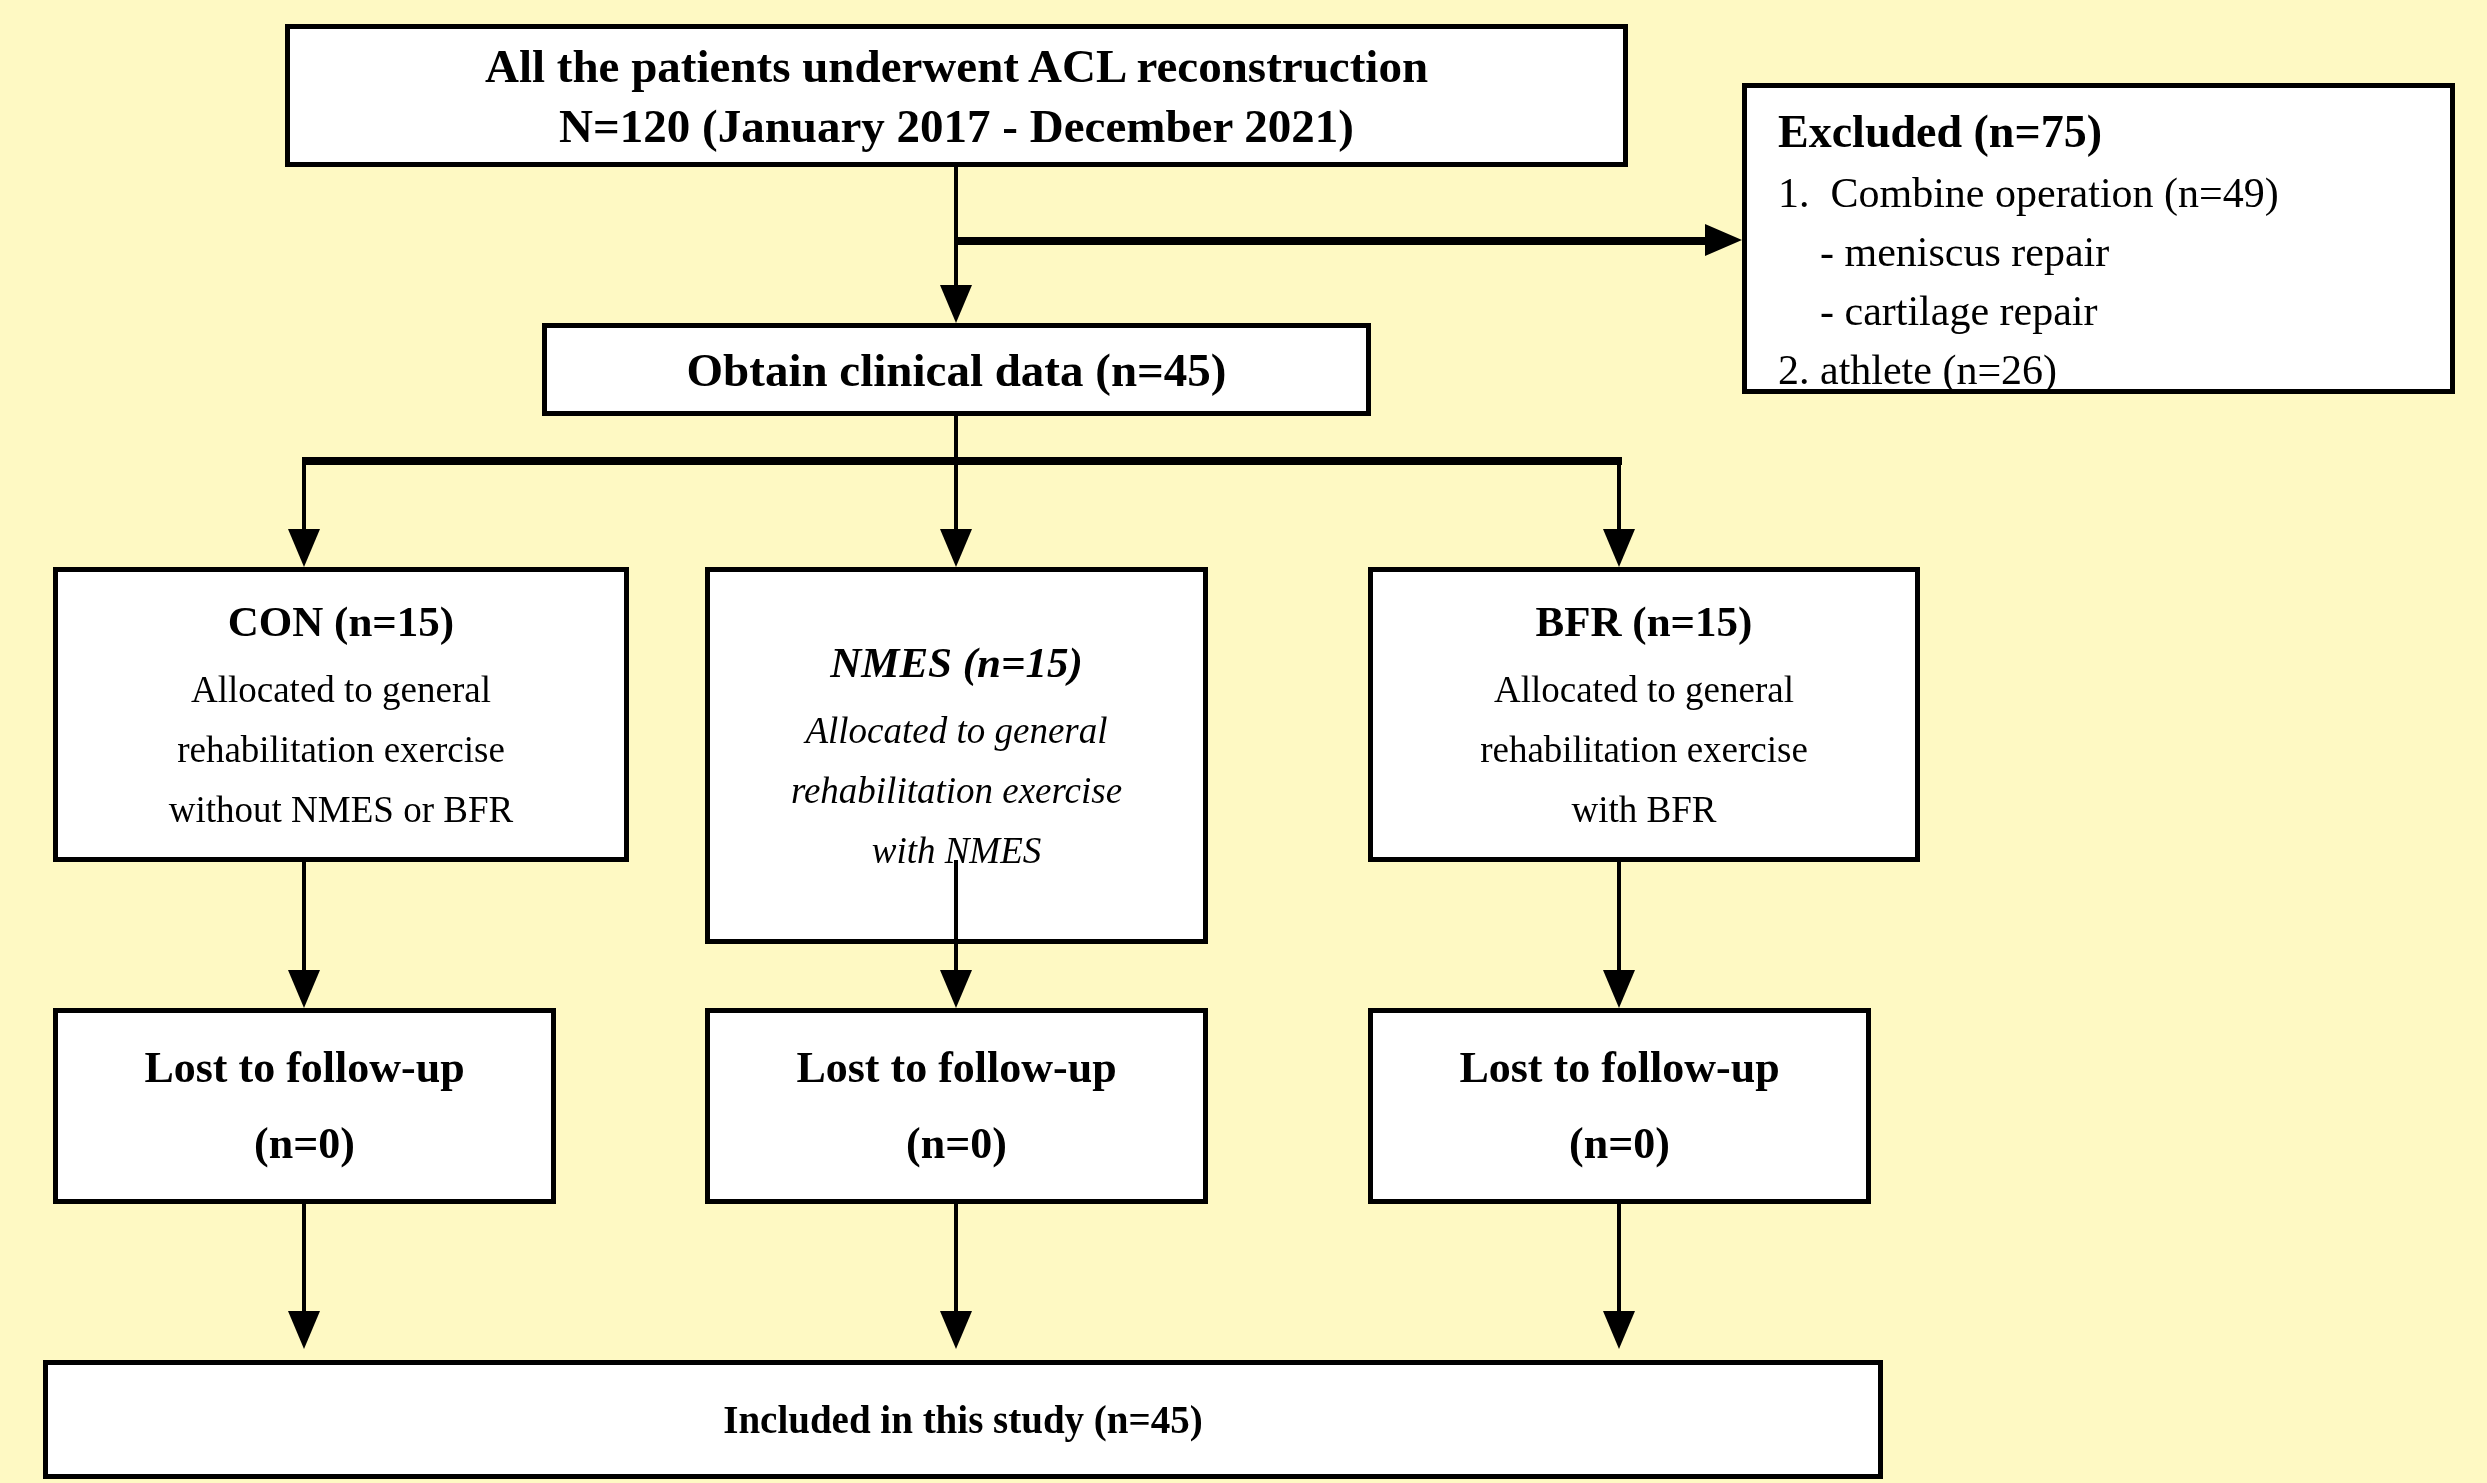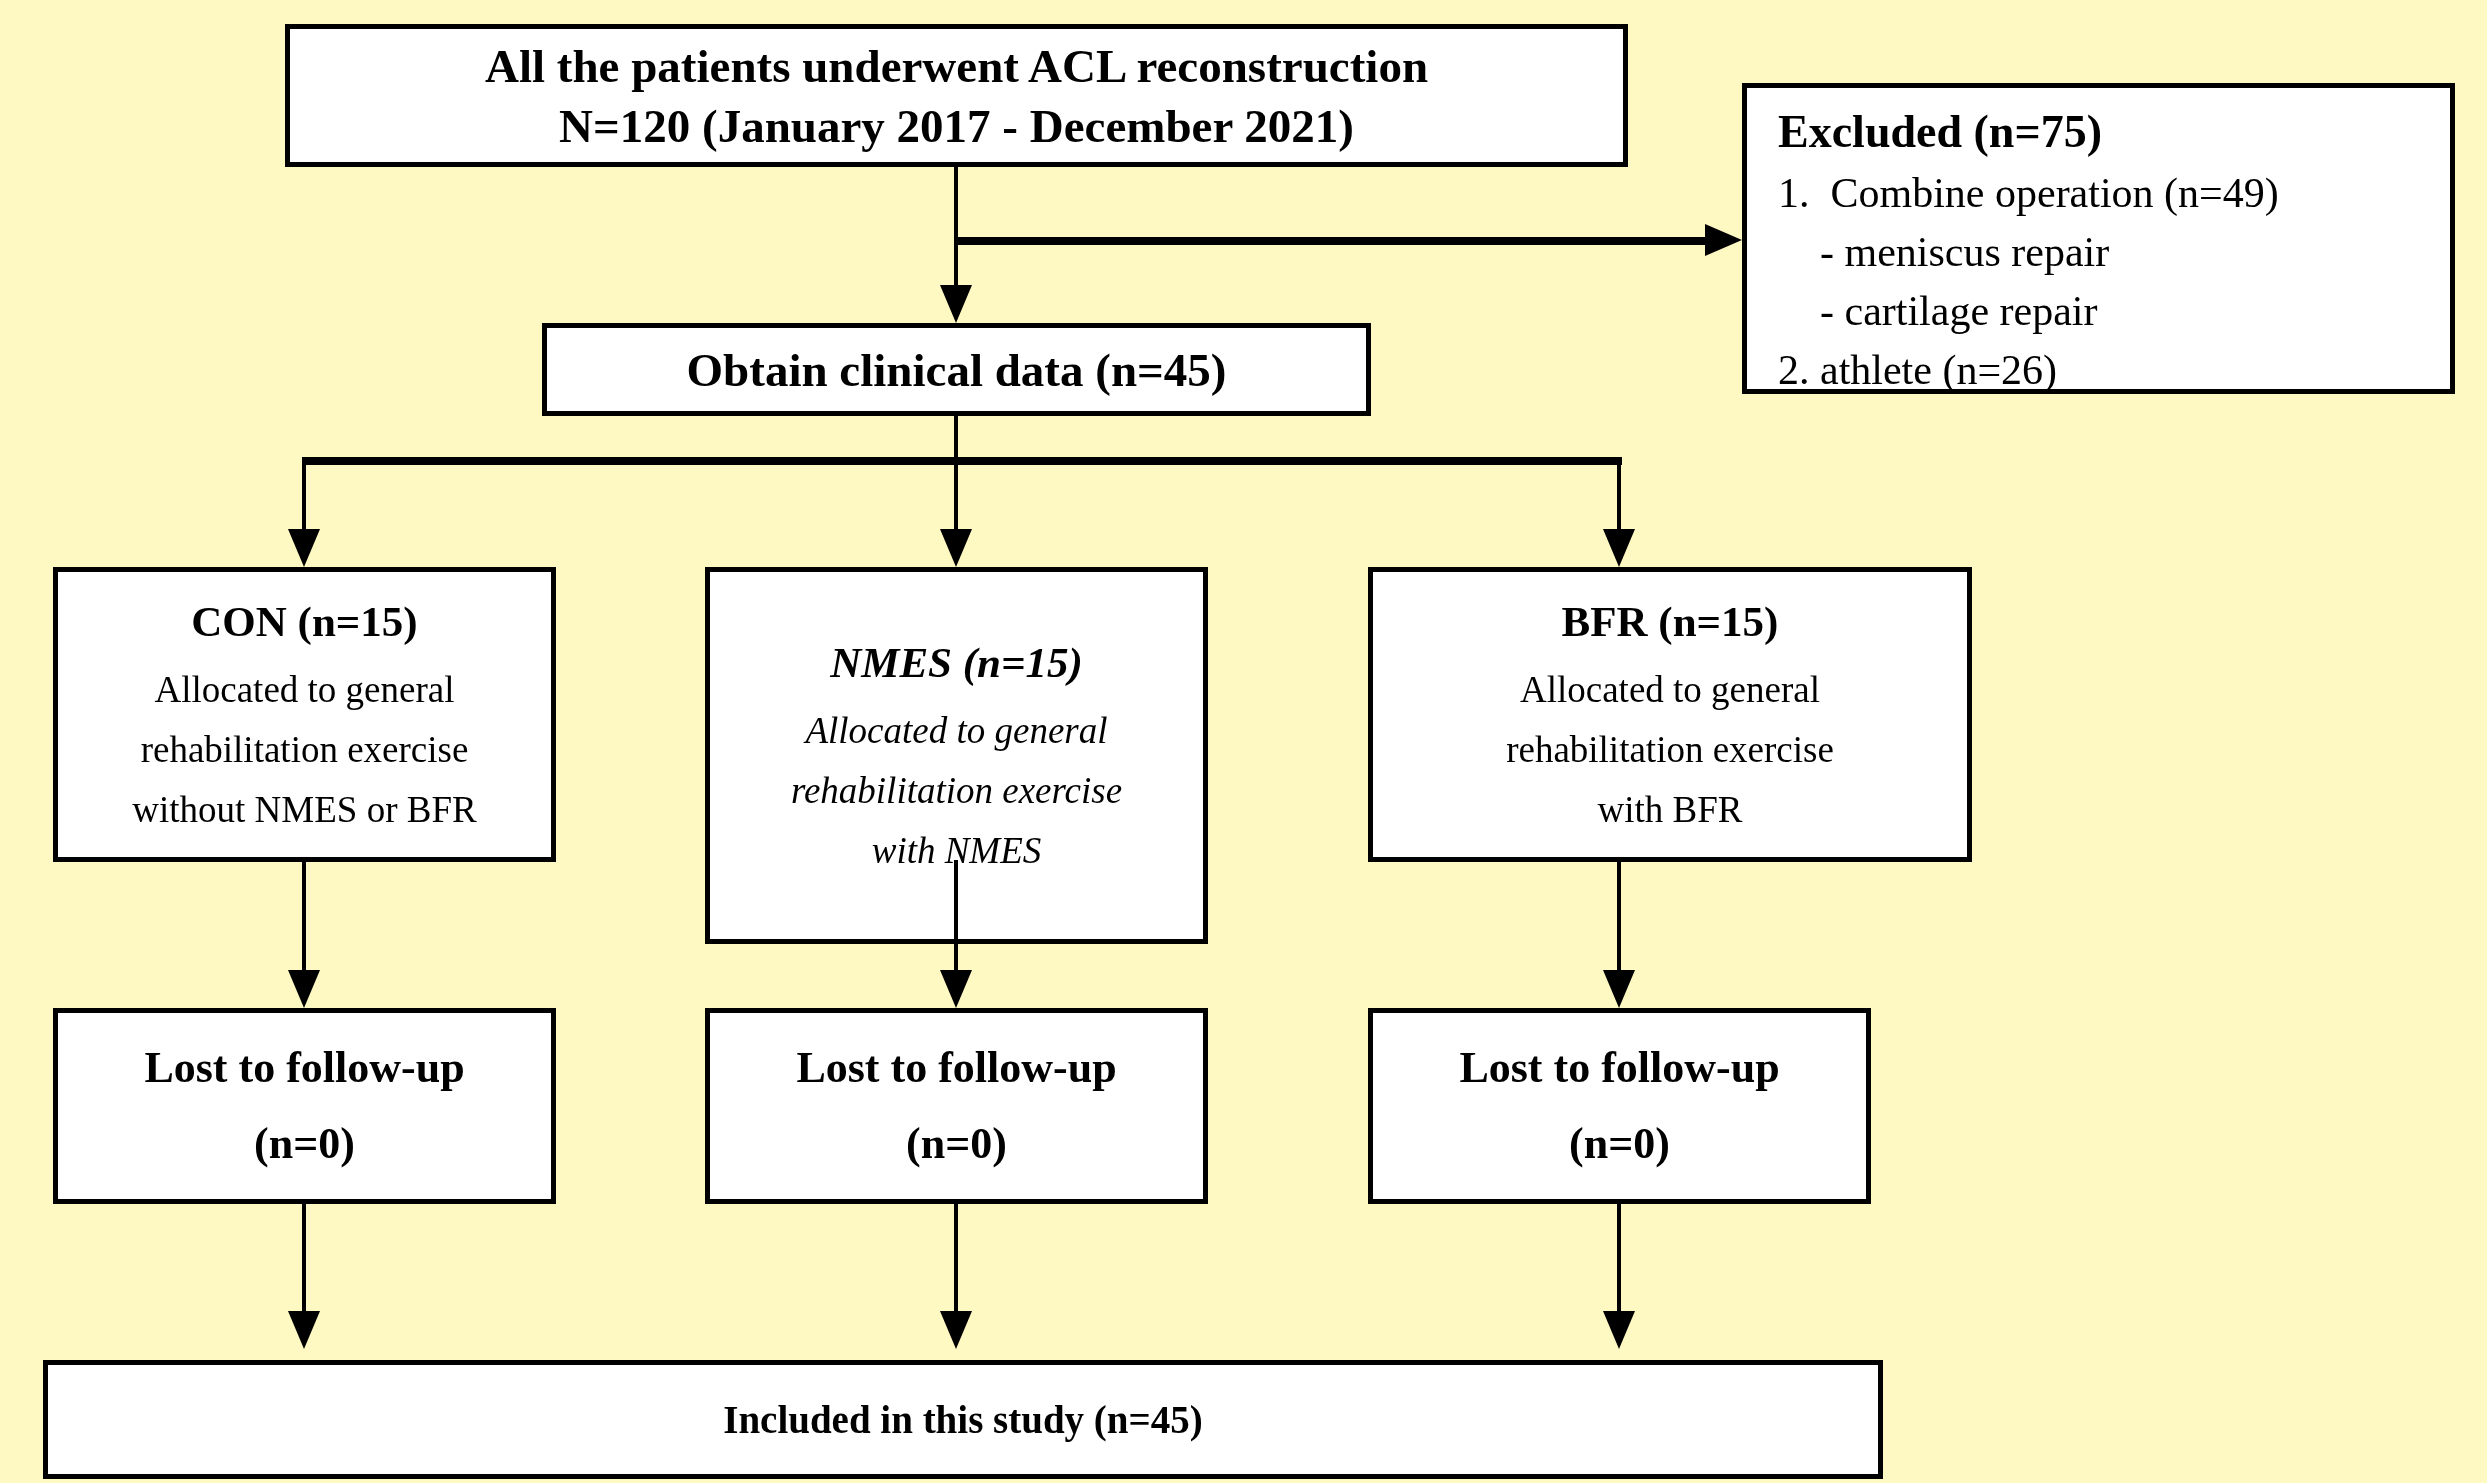--- a/index.html
+++ b/index.html
@@ -63,35 +63,35 @@
     <div class="excl-line">1.  Combine operation (n=49)</div>
     <div class="excl-line">    - meniscus repair</div>
     <div class="excl-line">    - cartilage repair</div>
     <div class="excl-line">2. athlete (n=26)</div>
   </div>
 
   <div class="box" style="left:542px; top:323px; width:829px; height:93px;">
     <div class="obtain-label">Obtain clinical data (n=45)</div>
   </div>
 
-  <div class="box" style="left:53px; top:567px; width:503px; height:295px;font-family:Liberation Serif, serif;">
+  <div class="box" style="left:53px; top:567px; width:576px; height:295px;font-family:Liberation Serif, serif;">
     <div class="grp-title">CON (n=15)</div>
     <div class="grp-line">Allocated to general</div>
     <div class="grp-line">rehabilitation exercise</div>
     <div class="grp-line">without NMES or BFR</div>
   </div>
 
   <div class="box" style="left:705px; top:567px; width:503px; height:377px;font-style:italic;">
     <div class="grp-title">NMES (n=15)</div>
     <div class="grp-line">Allocated to general</div>
     <div class="grp-line">rehabilitation exercise</div>
     <div class="grp-line">with NMES</div>
   </div>
 
-  <div class="box" style="left:1368px; top:567px; width:604px; height:295px;align-items:center;">
+  <div class="box" style="left:1368px; top:567px; width:552px; height:295px;align-items:center;">
     <div class="grp-title">BFR (n=15)</div>
     <div class="grp-line">Allocated to general</div>
     <div class="grp-line">rehabilitation exercise</div>
     <div class="grp-line">with BFR</div>
   </div>
 
   <div class="box lost" style="left:53px; top:1008px; width:503px; height:196px;">
     <div class="lost-line">Lost to follow-up</div>
     <div class="lost-line">(n=0)</div>
   </div>

